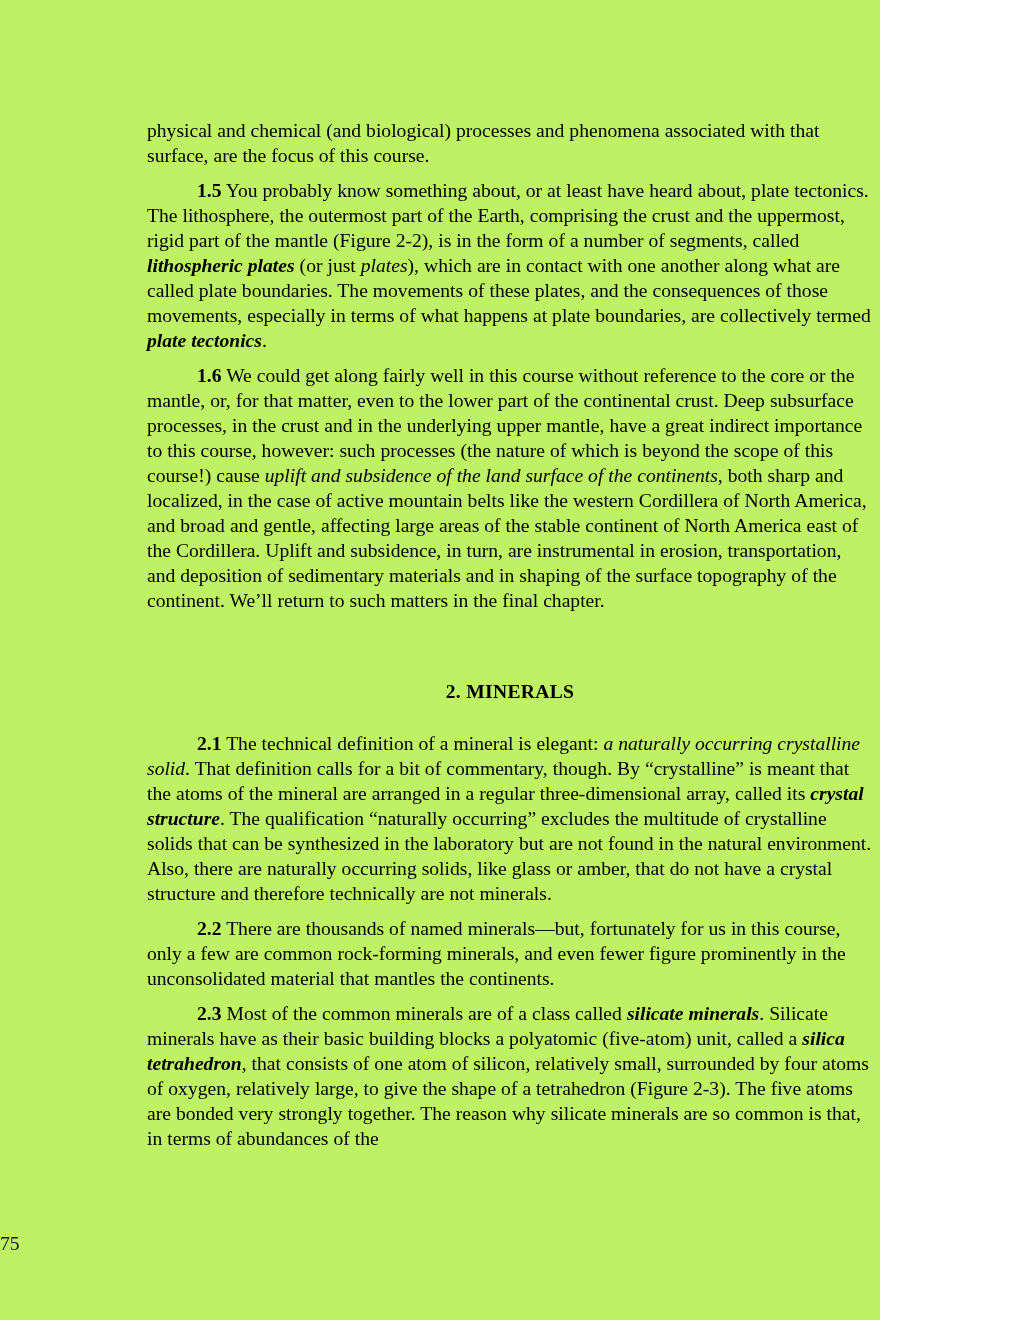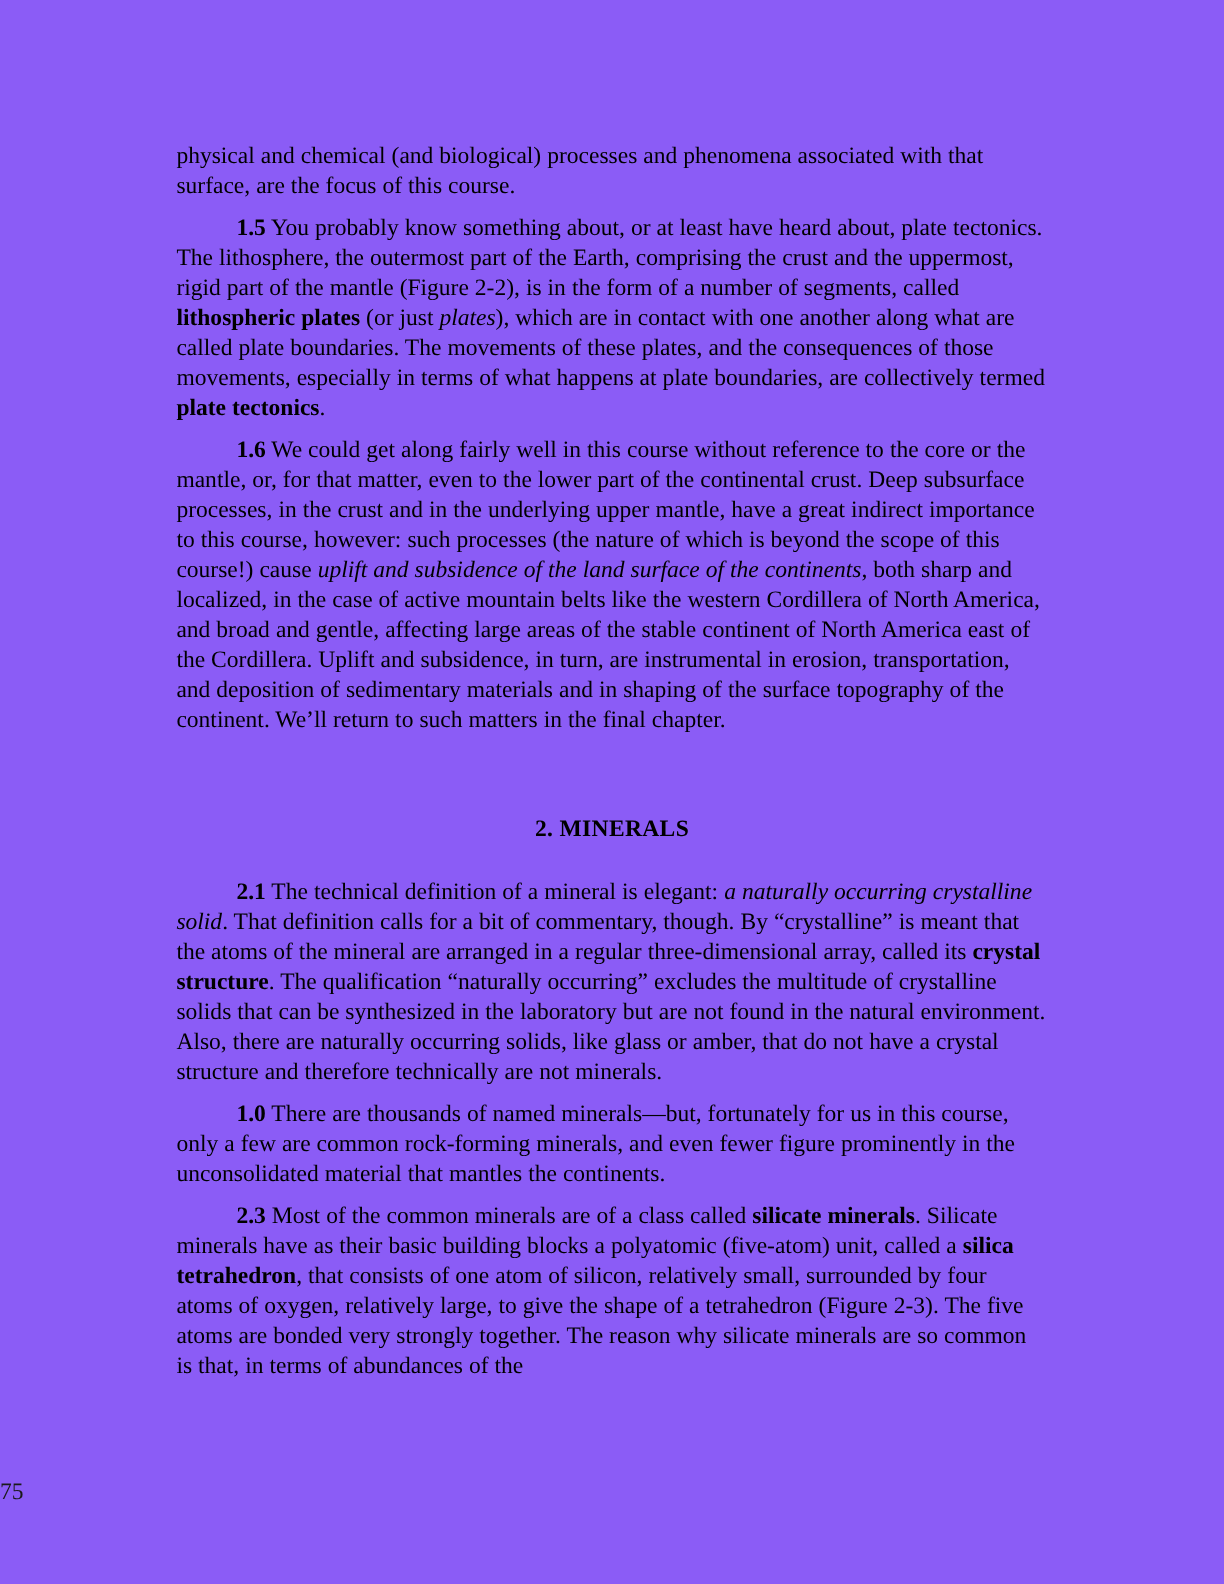--- a/index.html
+++ b/index.html
@@ -13,23 +13,23 @@
     position: relative;
     font-family: "Liberation Serif", "DejaVu Serif", serif;
     color: #000000;
     overflow: hidden;
   }
 
   .page {
     position: absolute;
     left: 0;
     top: 0;
-    width: 1020px;
+    width: 880px;
     height: 1320px;
-    background: #8b5cf6;
+    background: #bef264;
   }
 
   .text-column {
     position: absolute;
     left: 147px;
     top: 118px;
     width: 726px;
   }
 
   p.para {
@@ -49,20 +49,21 @@
   p.indent {
     text-indent: 50px;
   }
 
   .secnum {
     font-weight: bold;
   }
 
   .bi {
     font-weight: bold;
+    font-style: italic;
   }
 
   .it {
     font-style: italic;
   }
 
   h2.heading {
     margin: 16px;
     font-size: 19.6px;
     line-height: 25px;
@@ -92,19 +93,19 @@
 <div class="page">
 
   <div class="text-column">
       <p class="para">physical and chemical (and biological) processes and phenomena associated with that surface, are the focus of this course.</p>
       <p class="para indent"><span class="secnum">1.5</span>  You probably know something about, or at least have heard about, plate tectonics.  The lithosphere, the outermost part of the Earth, comprising the crust and the uppermost, rigid part of the mantle (Figure 2-2), is in the form of a number of segments, called <span class="bi">lithospheric plates</span> (or just <span class="it">plates</span>), which are in contact with one another along what are called plate boundaries.  The movements of these plates, and the consequences of those movements, especially in terms of what happens at plate boundaries, are collectively termed <span class="bi">plate tectonics</span>.</p>
       <p class="para indent"><span class="secnum">1.6</span>  We could get along fairly well in this course without reference to the core or the mantle, or, for that matter, even to the lower part of the continental crust.  Deep subsurface processes, in the crust and in the underlying upper mantle, have a great indirect importance to this course, however:  such processes (the nature of which is beyond the scope of this course!) cause <span class="it">uplift and subsidence of the land surface of the continents</span>, both sharp and localized, in the case of active mountain belts like the western Cordillera of North America, and broad and gentle, affecting large areas of the stable continent of North America east of the Cordillera.  Uplift and subsidence, in turn, are instrumental in erosion, transportation, and deposition of sedimentary materials and in shaping of the surface topography of the continent.  We’ll return to such matters in the final chapter.</p>
       <div class="gap-before-heading"></div>
       <h2 class="heading">2.  MINERALS</h2>
       <div class="gap-after-heading"></div>
       <p class="para indent"><span class="secnum">2.1</span>  The technical definition of a mineral is elegant:  <span class="it">a naturally occurring crystalline solid</span>.  That definition calls for a bit of commentary, though.  By “crystalline” is meant that the atoms of the mineral are arranged in a regular three-dimensional array, called its <span class="bi">crystal structure</span>.  The qualification “naturally occurring” excludes the multitude of crystalline solids that can be synthesized in the laboratory but are not found in the natural environment.  Also, there are naturally occurring solids, like glass or amber, that do not have a crystal structure and therefore technically are not minerals.</p>
-      <p class="para indent"><span class="secnum">1.0</span>  There are thousands of named minerals—but, fortunately for us in this course, only a few are common rock-forming minerals, and even fewer figure prominently in the unconsolidated material that mantles the continents.</p>
+      <p class="para indent"><span class="secnum">2.2</span>  There are thousands of named minerals—but, fortunately for us in this course, only a few are common rock-forming minerals, and even fewer figure prominently in the unconsolidated material that mantles the continents.</p>
       <p class="para indent"><span class="secnum">2.3</span>  Most of the common minerals are of a class called <span class="bi">silicate minerals</span>.  Silicate minerals have as their basic building blocks a polyatomic (five-atom) unit, called a <span class="bi">silica tetrahedron</span>, that consists of one atom of silicon, relatively small, surrounded by four atoms of oxygen, relatively large, to give the shape of a tetrahedron (Figure 2-3).  The five atoms are bonded very strongly together.  The reason why silicate minerals are so common is that, in terms of abundances of the</p>
     </div>
 
   <div class="page-number">75</div>
 
 </div>
 
 </body></html>

